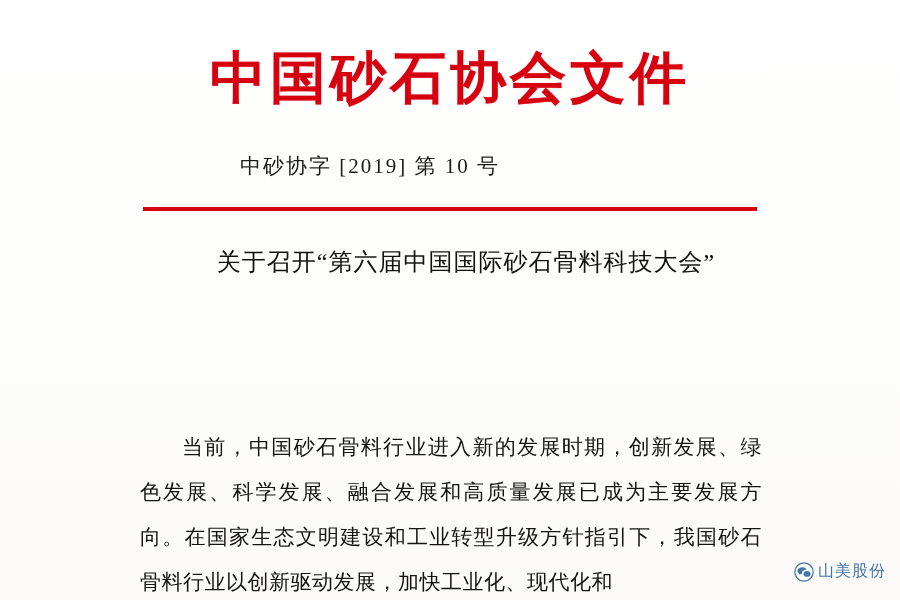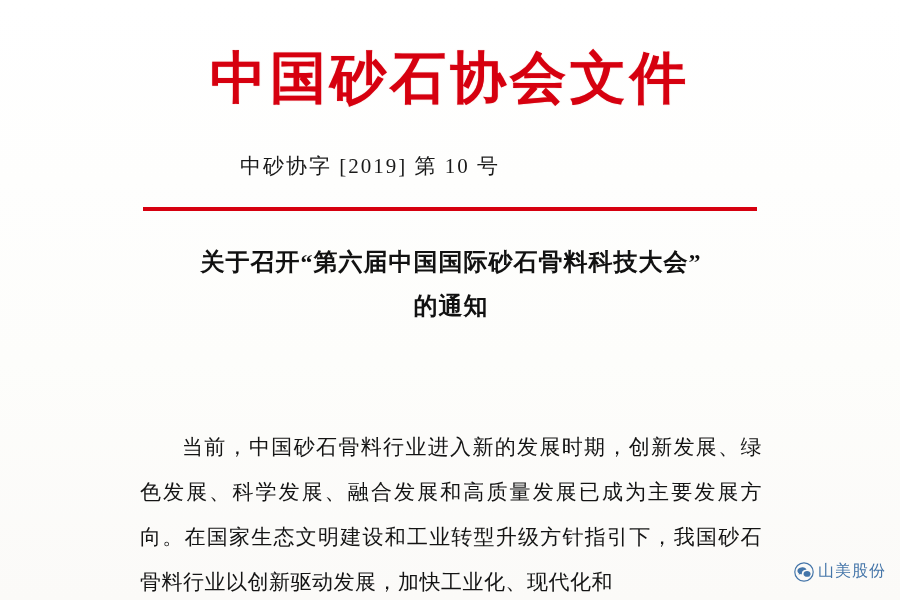--- a/index.html
+++ b/index.html
@@ -65,26 +65,26 @@
     top: 207px;
     left: 143px;
     width: 614px;
     height: 4px;
     background: #d6000f;
   }
 
   .notice-title {
     position: absolute;
     top: 240px;
-    left: 141px;
+    left: 156px;
     width: 620px;
     text-align: center;
     color: #111111;
     font-size: 24px;
-    font-weight: bold;
+    font-weight: normal;
     line-height: 44px;
     letter-spacing: 1px;
     font-family: "Liberation Serif", "DejaVu Serif", serif;
   }
   .notice-title .line2 {
     display: block;
   }
 
   .salutation {
     position: absolute;
@@ -145,21 +145,20 @@
   <div class="paper-tint"></div>
 
   <div class="doc-title">中国砂石协会文件</div>
 
   <div class="doc-number">中砂协字 [2019] 第 10 号</div>
 
   <div class="red-rule"></div>
 
   <div class="notice-title">
     <span>关于召开“第六届中国国际砂石骨料科技大会”</span>
-    <span class="line2">的通知</span>
   </div>
 
 
   <div class="body-text">
     <p>当前，中国砂石骨料行业进入新的发展时期，创新发展、绿色发展、科学发展、融合发展和高质量发展已成为主要发展方向。在国家生态文明建设和工业转型升级方针指引下，我国砂石骨料行业以创新驱动发展，加快工业化、现代化和</p>
   </div>
 
   <div class="wechat-badge">
     <span class="wx-icon">
       <svg width="20" height="20" viewBox="0 0 20 20" xmlns="http://www.w3.org/2000/svg">

